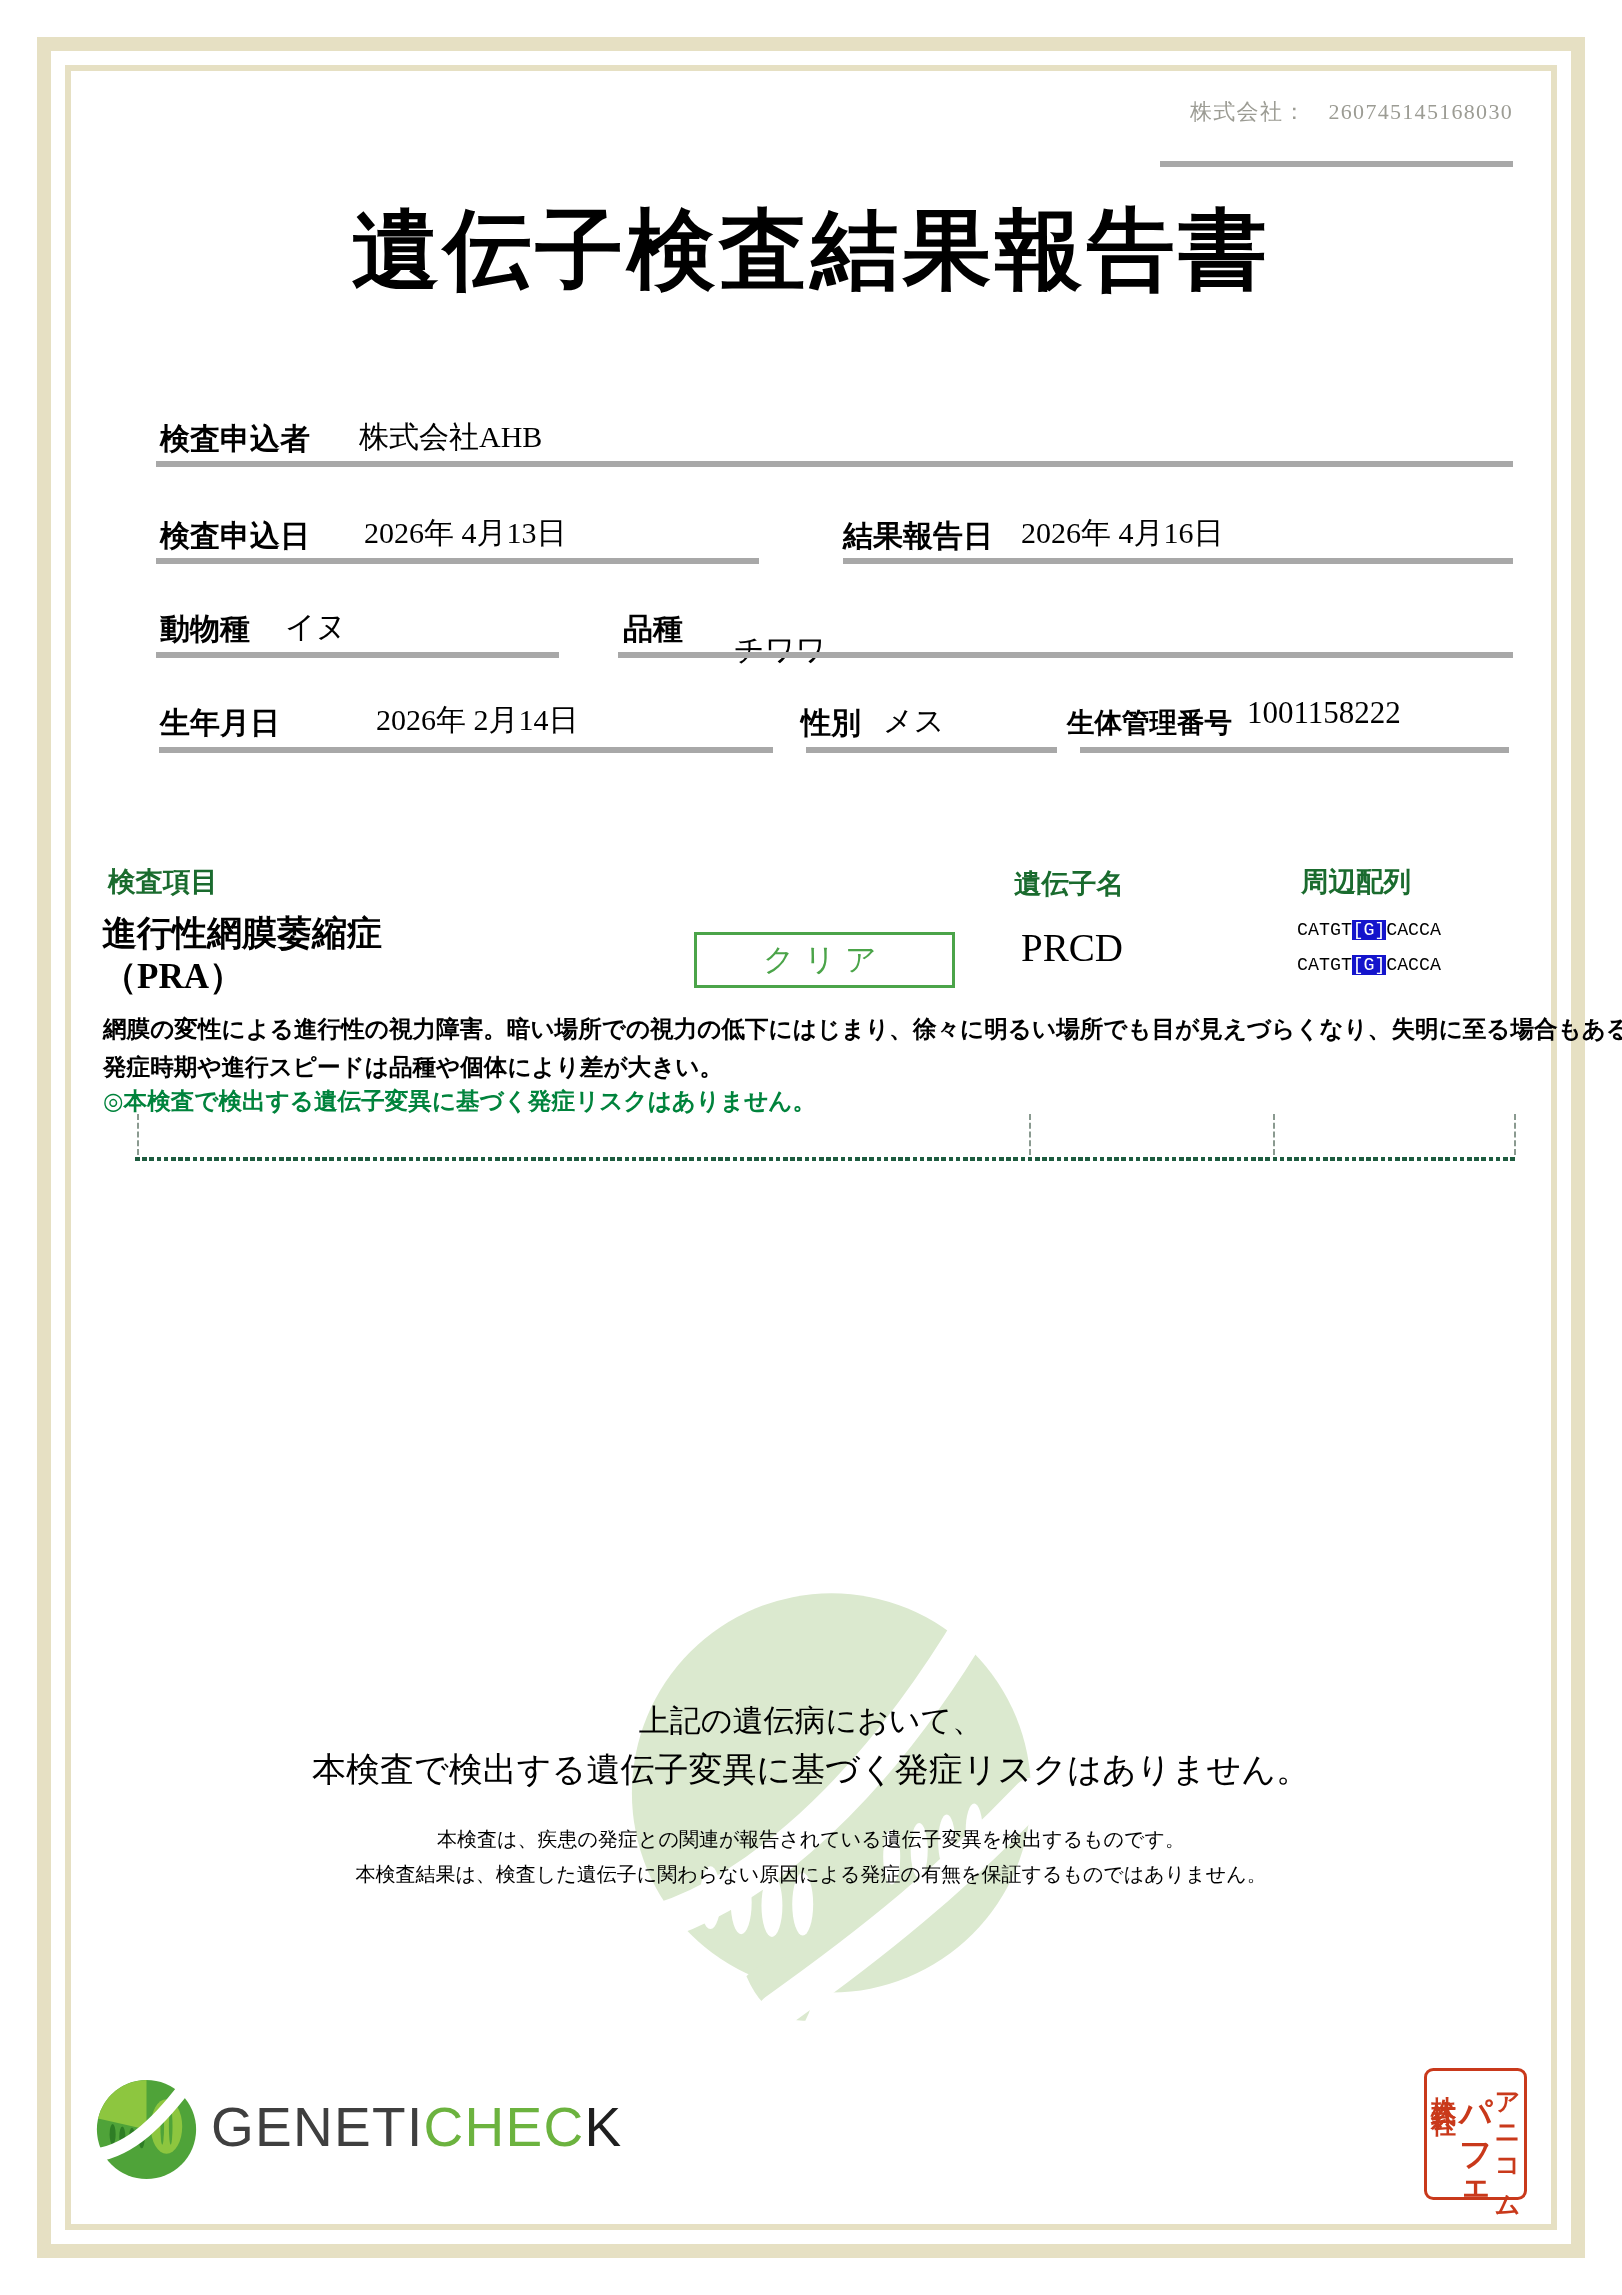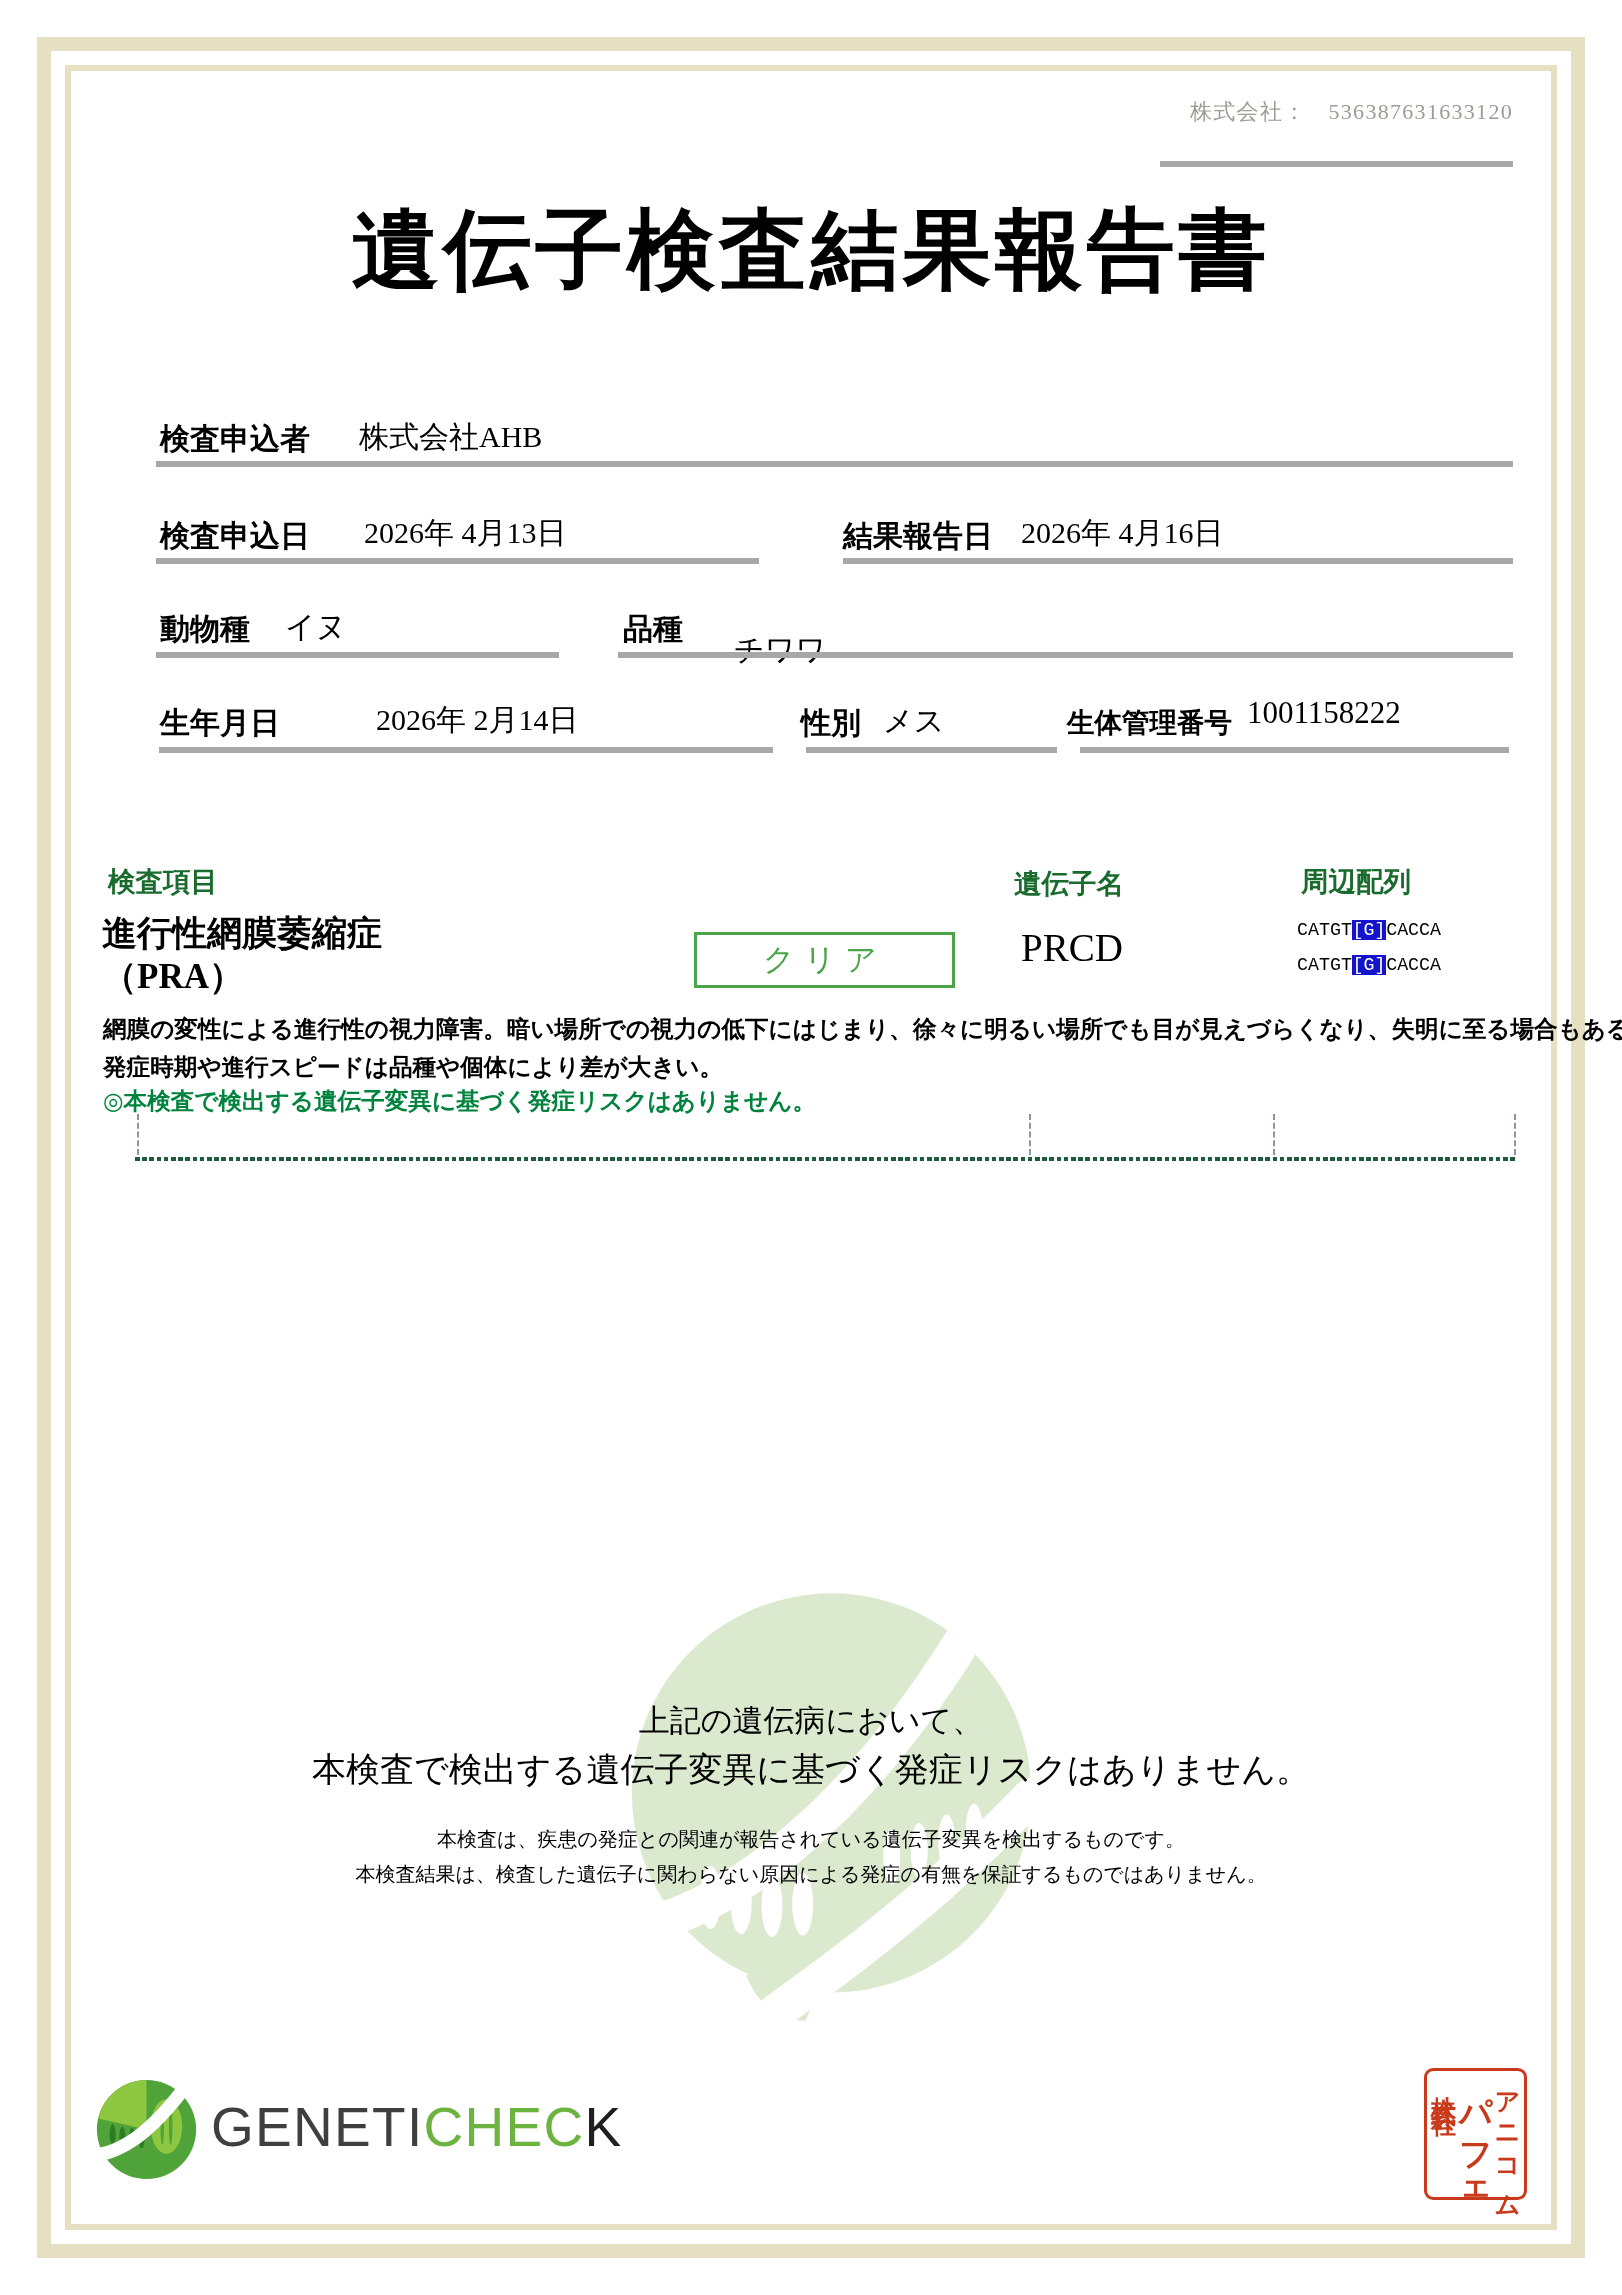--- a/index.html
+++ b/index.html
@@ -93,21 +93,21 @@
       <ellipse cx="249" cy="482" rx="16" ry="48"></ellipse>
       <ellipse cx="296" cy="480" rx="16" ry="48"></ellipse>
       <ellipse cx="432" cy="408" rx="13" ry="42"></ellipse>
       <ellipse cx="474" cy="398" rx="13" ry="42"></ellipse>
       <ellipse cx="516" cy="385" rx="13" ry="42"></ellipse>
       <ellipse cx="558" cy="368" rx="13" ry="42"></ellipse>
     </g>
   </svg>
 
   <div class="abs mgmt z1">
-    <span>株式会社：</span><span class="num">536387631633120</span>
+    <span>株式会社：</span><span class="num">260745145168030</span>
   </div>
   <div class="abs mgmt-bar z1"></div>
 
   <div class="abs title z1">遺伝子検査結果報告書</div>
 
   <div class="abs lbl z1" style="left:160px; top:419px;">検査申込者</div>
   <div class="abs val z1" style="left:359px; top:417px;">株式会社AHB</div>
   <div class="abs bar z1" style="left:156px; top:461px; width:1357px;"></div>
 
   <div class="abs lbl z1" style="left:160px; top:516px;">検査申込日</div>

